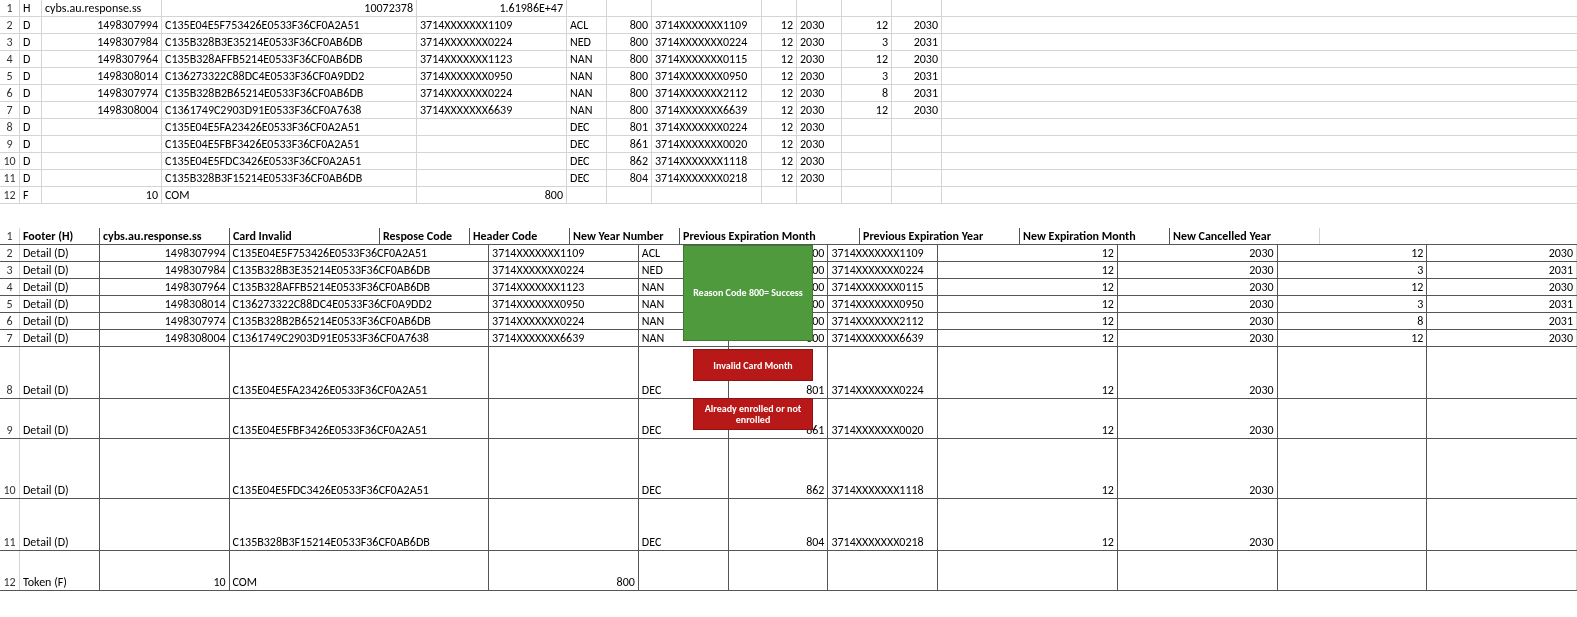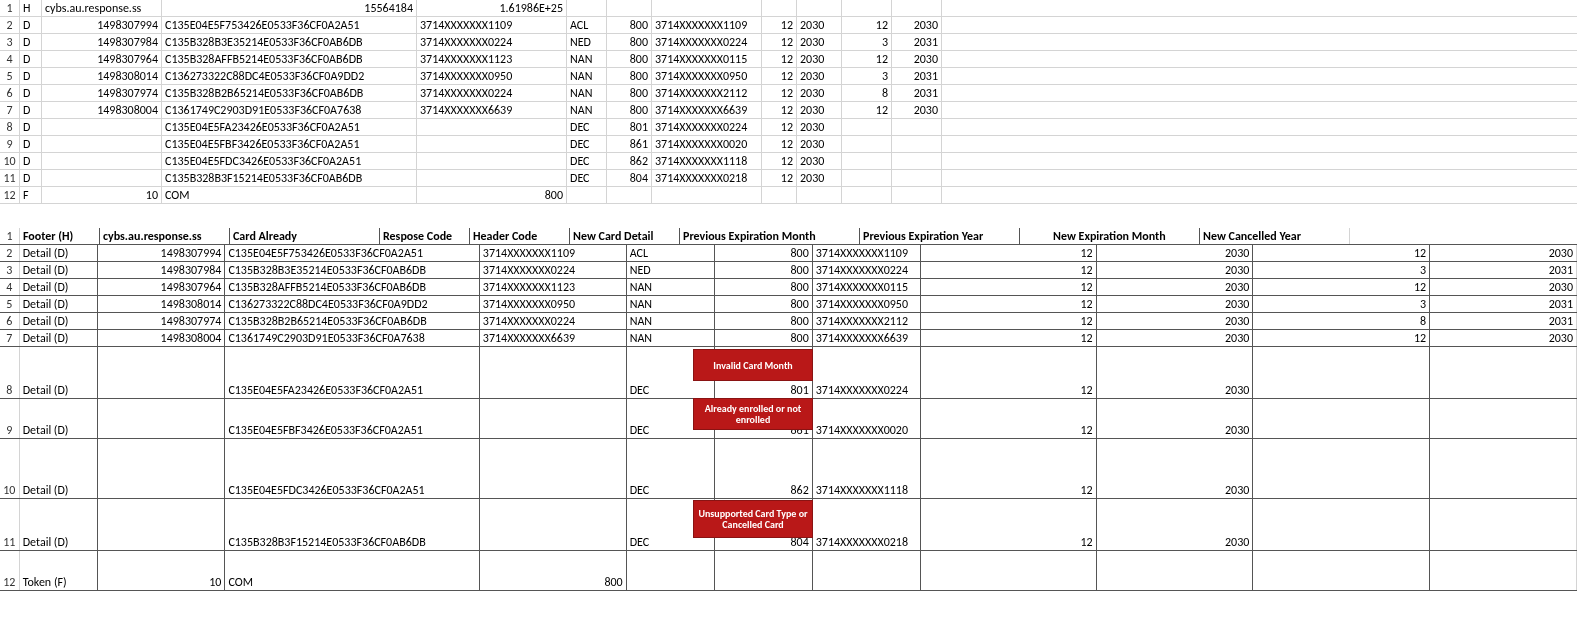--- a/index.html
+++ b/index.html
@@ -53,21 +53,21 @@
   
   .t2 .c1 { width: 80px; border-right: 1px solid #555;}
   .t2 .c2 { width: 130px; border-right: 1px solid #555;}
   .t2 .c3 { width: 260px; border-right: 1px solid #555;}
   .t2 .c4 { width: 150px; border-right: 1px solid #555;}
   .t2 .c5 { width: 90px; border-right: 1px solid #555;}
   .t2 .c6 { width: 100px; border-right: 1px solid #555; position: relative;}
   .t2 .c7 { width: 110px; border-right: 1px solid #555;}
   .t2 .c8 { width: 180px; border-right: 1px solid #555;}
   .t2 .c9 { width: 160px; border-right: 1px solid #555;}
-  .t2 .c10 { width: 150px; border-right: 1px solid #555; margin-left: 30px;}
+  .t2 .c10 { width: 150px; border-right: 1px solid #555;}
   .t2 .c11 { width: 150px; }
 
   .t2 .hdr {
     font-weight: bold;
     background: #fff;
   }
   .t2 .row { border-bottom: 1px solid #555; }
   .t2 .rowhead { border-right: 1px solid #d4d4d4;}
 
   .spacer { height: 24px; }
@@ -106,22 +106,22 @@
   .t2wrap { position: relative; }
 </style>
 </head>
 <body>
 
 <div class="sheet t1">
   <div class="row">
     <div class="rowhead">1</div>
     <div class="cell c1 txt">H</div>
     <div class="cell c2 txt">cybs.au.response.ss</div>
-    <div class="cell c3 num">15564184</div>
-    <div class="cell c4 num">1.61986E+25</div>
+    <div class="cell c3 num">10072378</div>
+    <div class="cell c4 num">1.61986E+47</div>
     <div class="cell c5"></div>
     <div class="cell c6"></div>
     <div class="cell c7"></div>
     <div class="cell c8"></div>
     <div class="cell c9"></div>
     <div class="cell c10"></div>
     <div class="cell c11"></div>
   </div>
   <div id="t1rows">
       <div class="row">
@@ -281,24 +281,24 @@
     </div>
 </div>
 
 <div class="spacer"></div>
 
 <div class="sheet t2 t2wrap">
   <div class="row">
     <div class="rowhead">1</div>
     <div class="cell c1 hdr txt">Footer (H)</div>
     <div class="cell c2 hdr txt">cybs.au.response.ss</div>
-    <div class="cell c4 hdr txt">Card Already</div>
+    <div class="cell c4 hdr txt">Card Invalid</div>
     <div class="cell c5 hdr txt">Respose Code</div>
     <div class="cell c6 hdr txt">Header Code</div>
-    <div class="cell c7 hdr txt">New Card Detail</div>
+    <div class="cell c7 hdr txt">New Year Number</div>
     <div class="cell c8 hdr txt">Previous Expiration Month</div>
     <div class="cell c9 hdr txt">Previous Expiration Year</div>
     <div class="cell c10 hdr txt">New Expiration Month</div>
     <div class="cell c11 hdr txt">New Cancelled Year</div>
   </div>
   <div id="t2rows">
       <div class="row">
         <div class="rowhead" style="align-items:flex-end">2</div>
         <div class="cell c1 txt" style="align-items:flex-end">Detail (D)</div>
         <div class="cell c2 num" style="align-items:flex-end">1498307994</div>
@@ -447,22 +447,22 @@
         <div class="cell c5 txt" style="align-items:flex-end"></div>
         <div class="cell c6 num" style="align-items:flex-end"></div>
         <div class="cell c7 txt" style="align-items:flex-end"></div>
         <div class="cell c8 num" style="align-items:flex-end"></div>
         <div class="cell c9 num" style="align-items:flex-end"></div>
         <div class="cell c10 num" style="align-items:flex-end"></div>
         <div class="cell c11 num" style="align-items:flex-end"></div>
       </div>
     </div>
 
+  <div class="greenbox" style="left:683px; top:17px; width:130px; height:96px;">
+    <span>Reason Code 800= Success</span>
+  </div>
   <div class="redbox" style="left:693px; top:121px; width:120px; height:32px;">
     <span>Invalid Card Month</span>
   </div>
   <div class="redbox" style="left:693px; top:170px; width:120px; height:32px;">
     <span>Already enrolled or not enrolled</span>
   </div>
-  <div class="redbox" style="left:693px; top:272px; width:120px; height:38px;">
-    <span>Unsupported Card Type or Cancelled Card</span>
-  </div>
 </div>
 
 </body></html>

